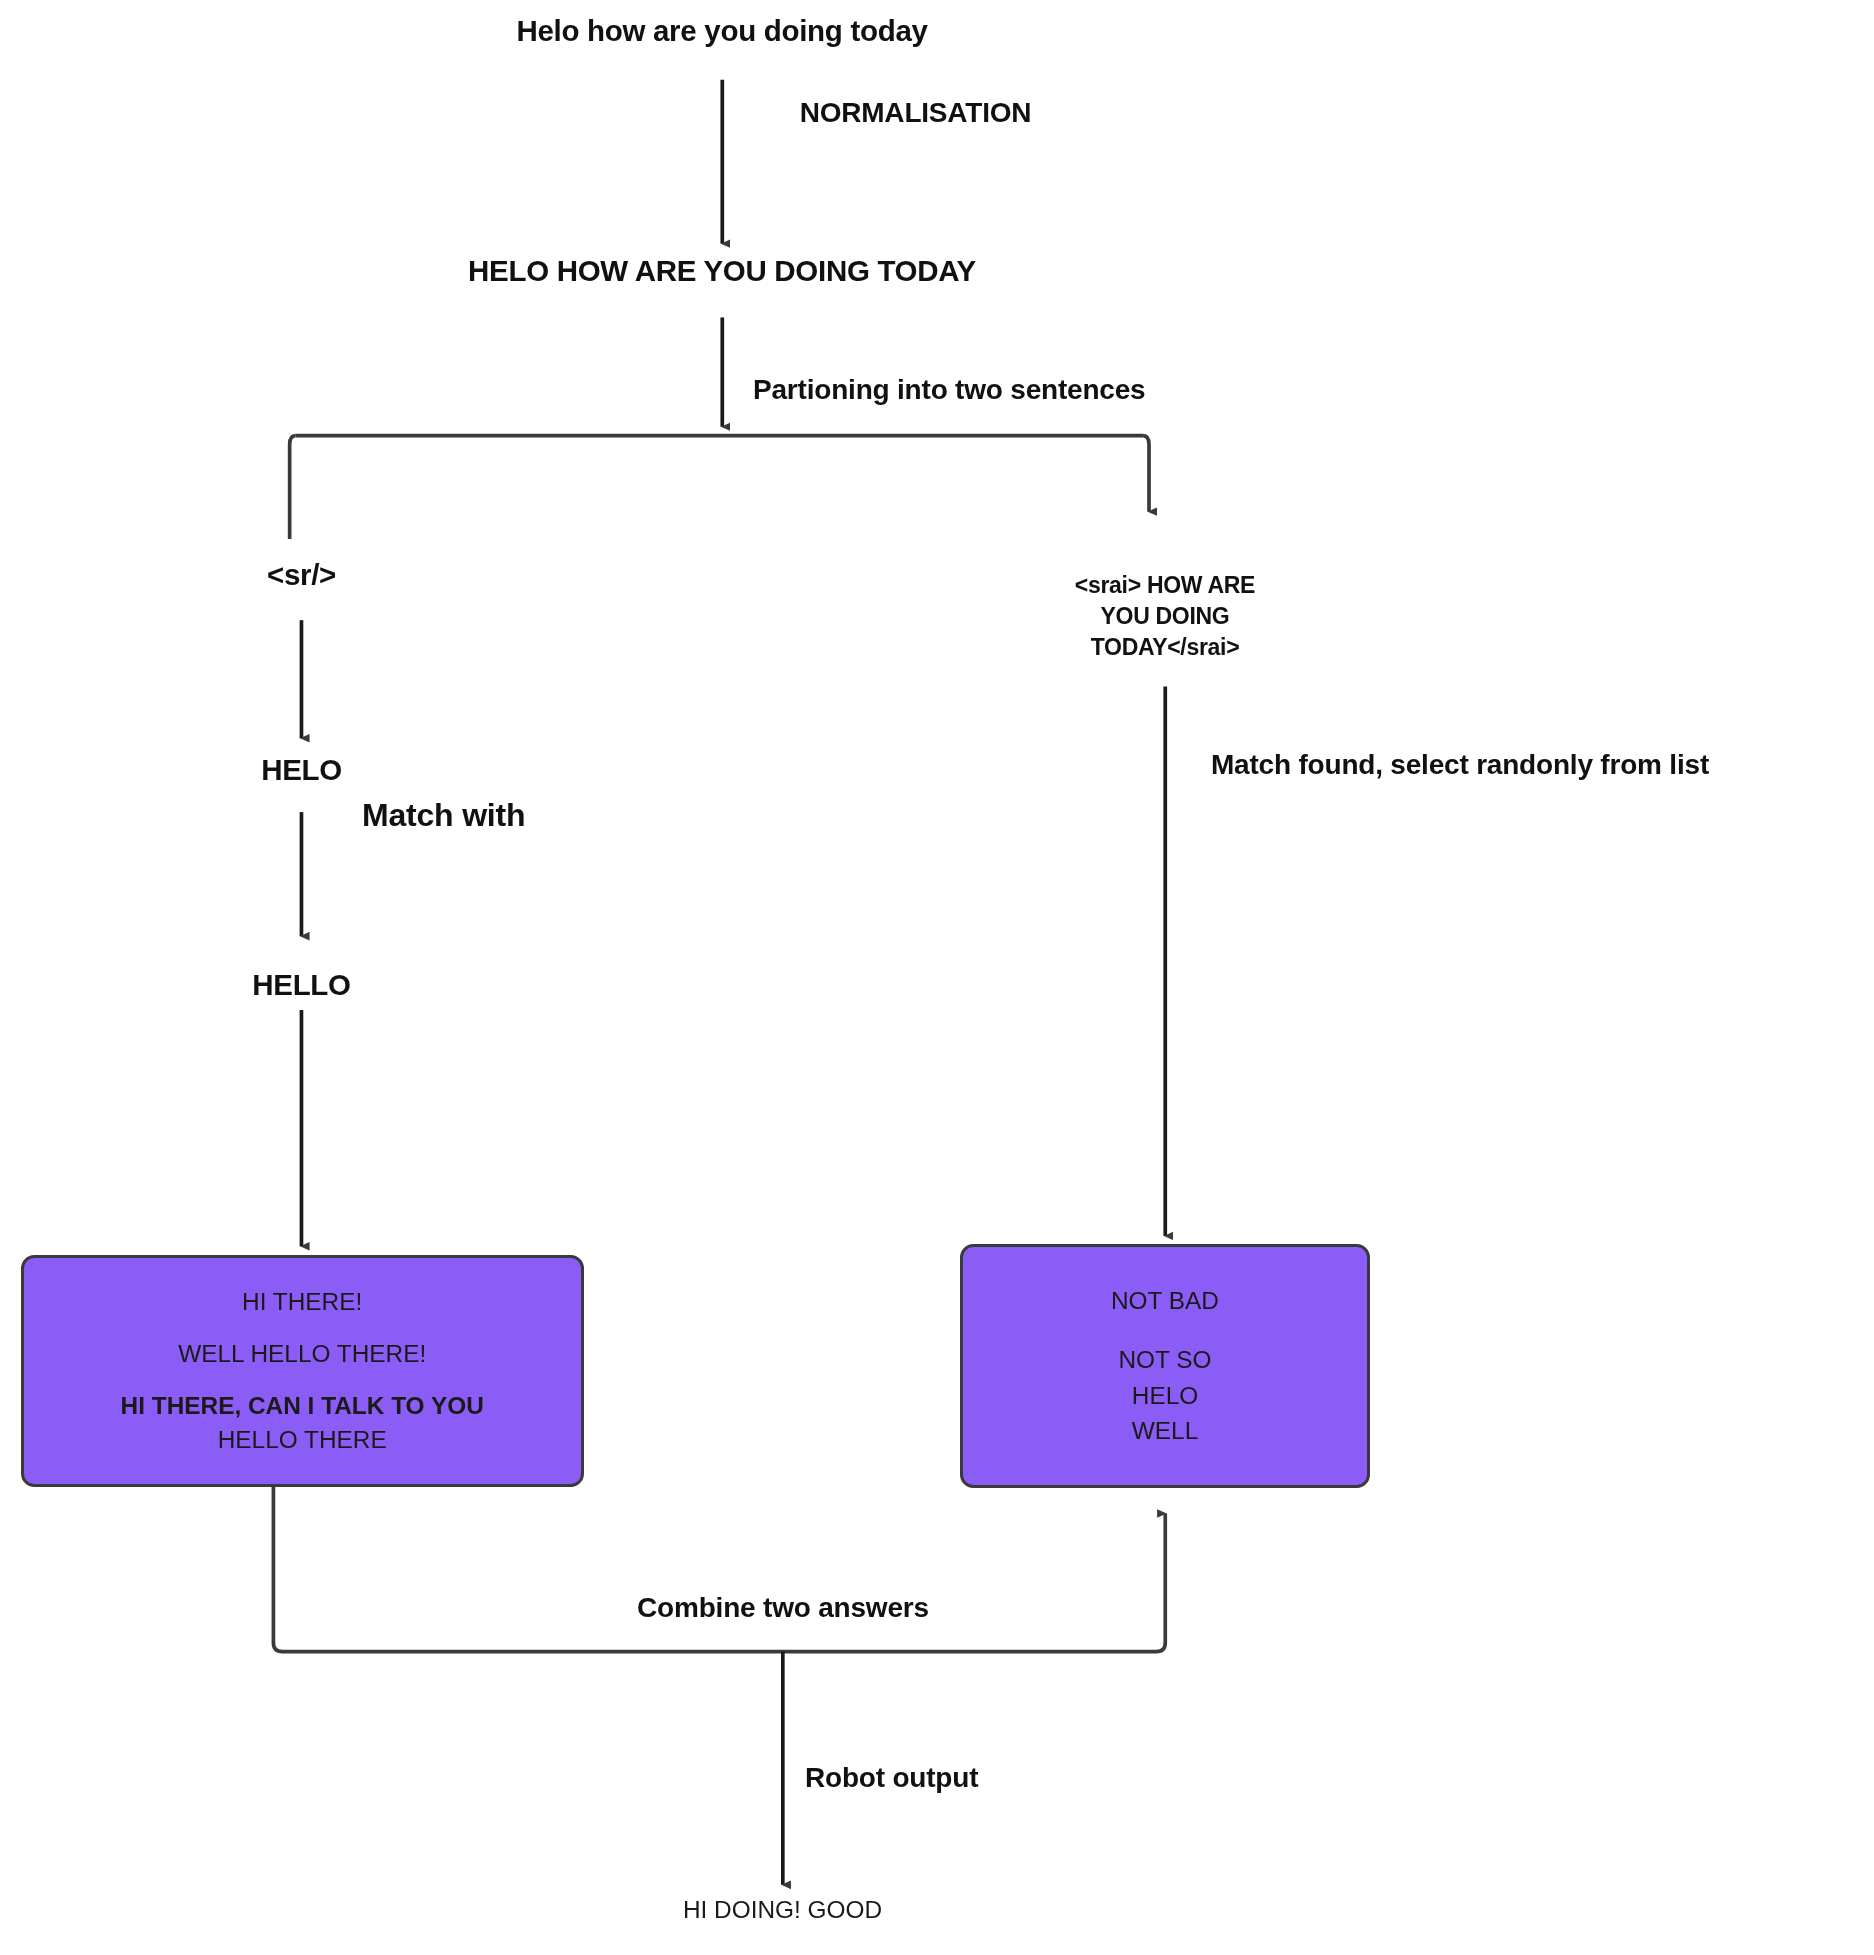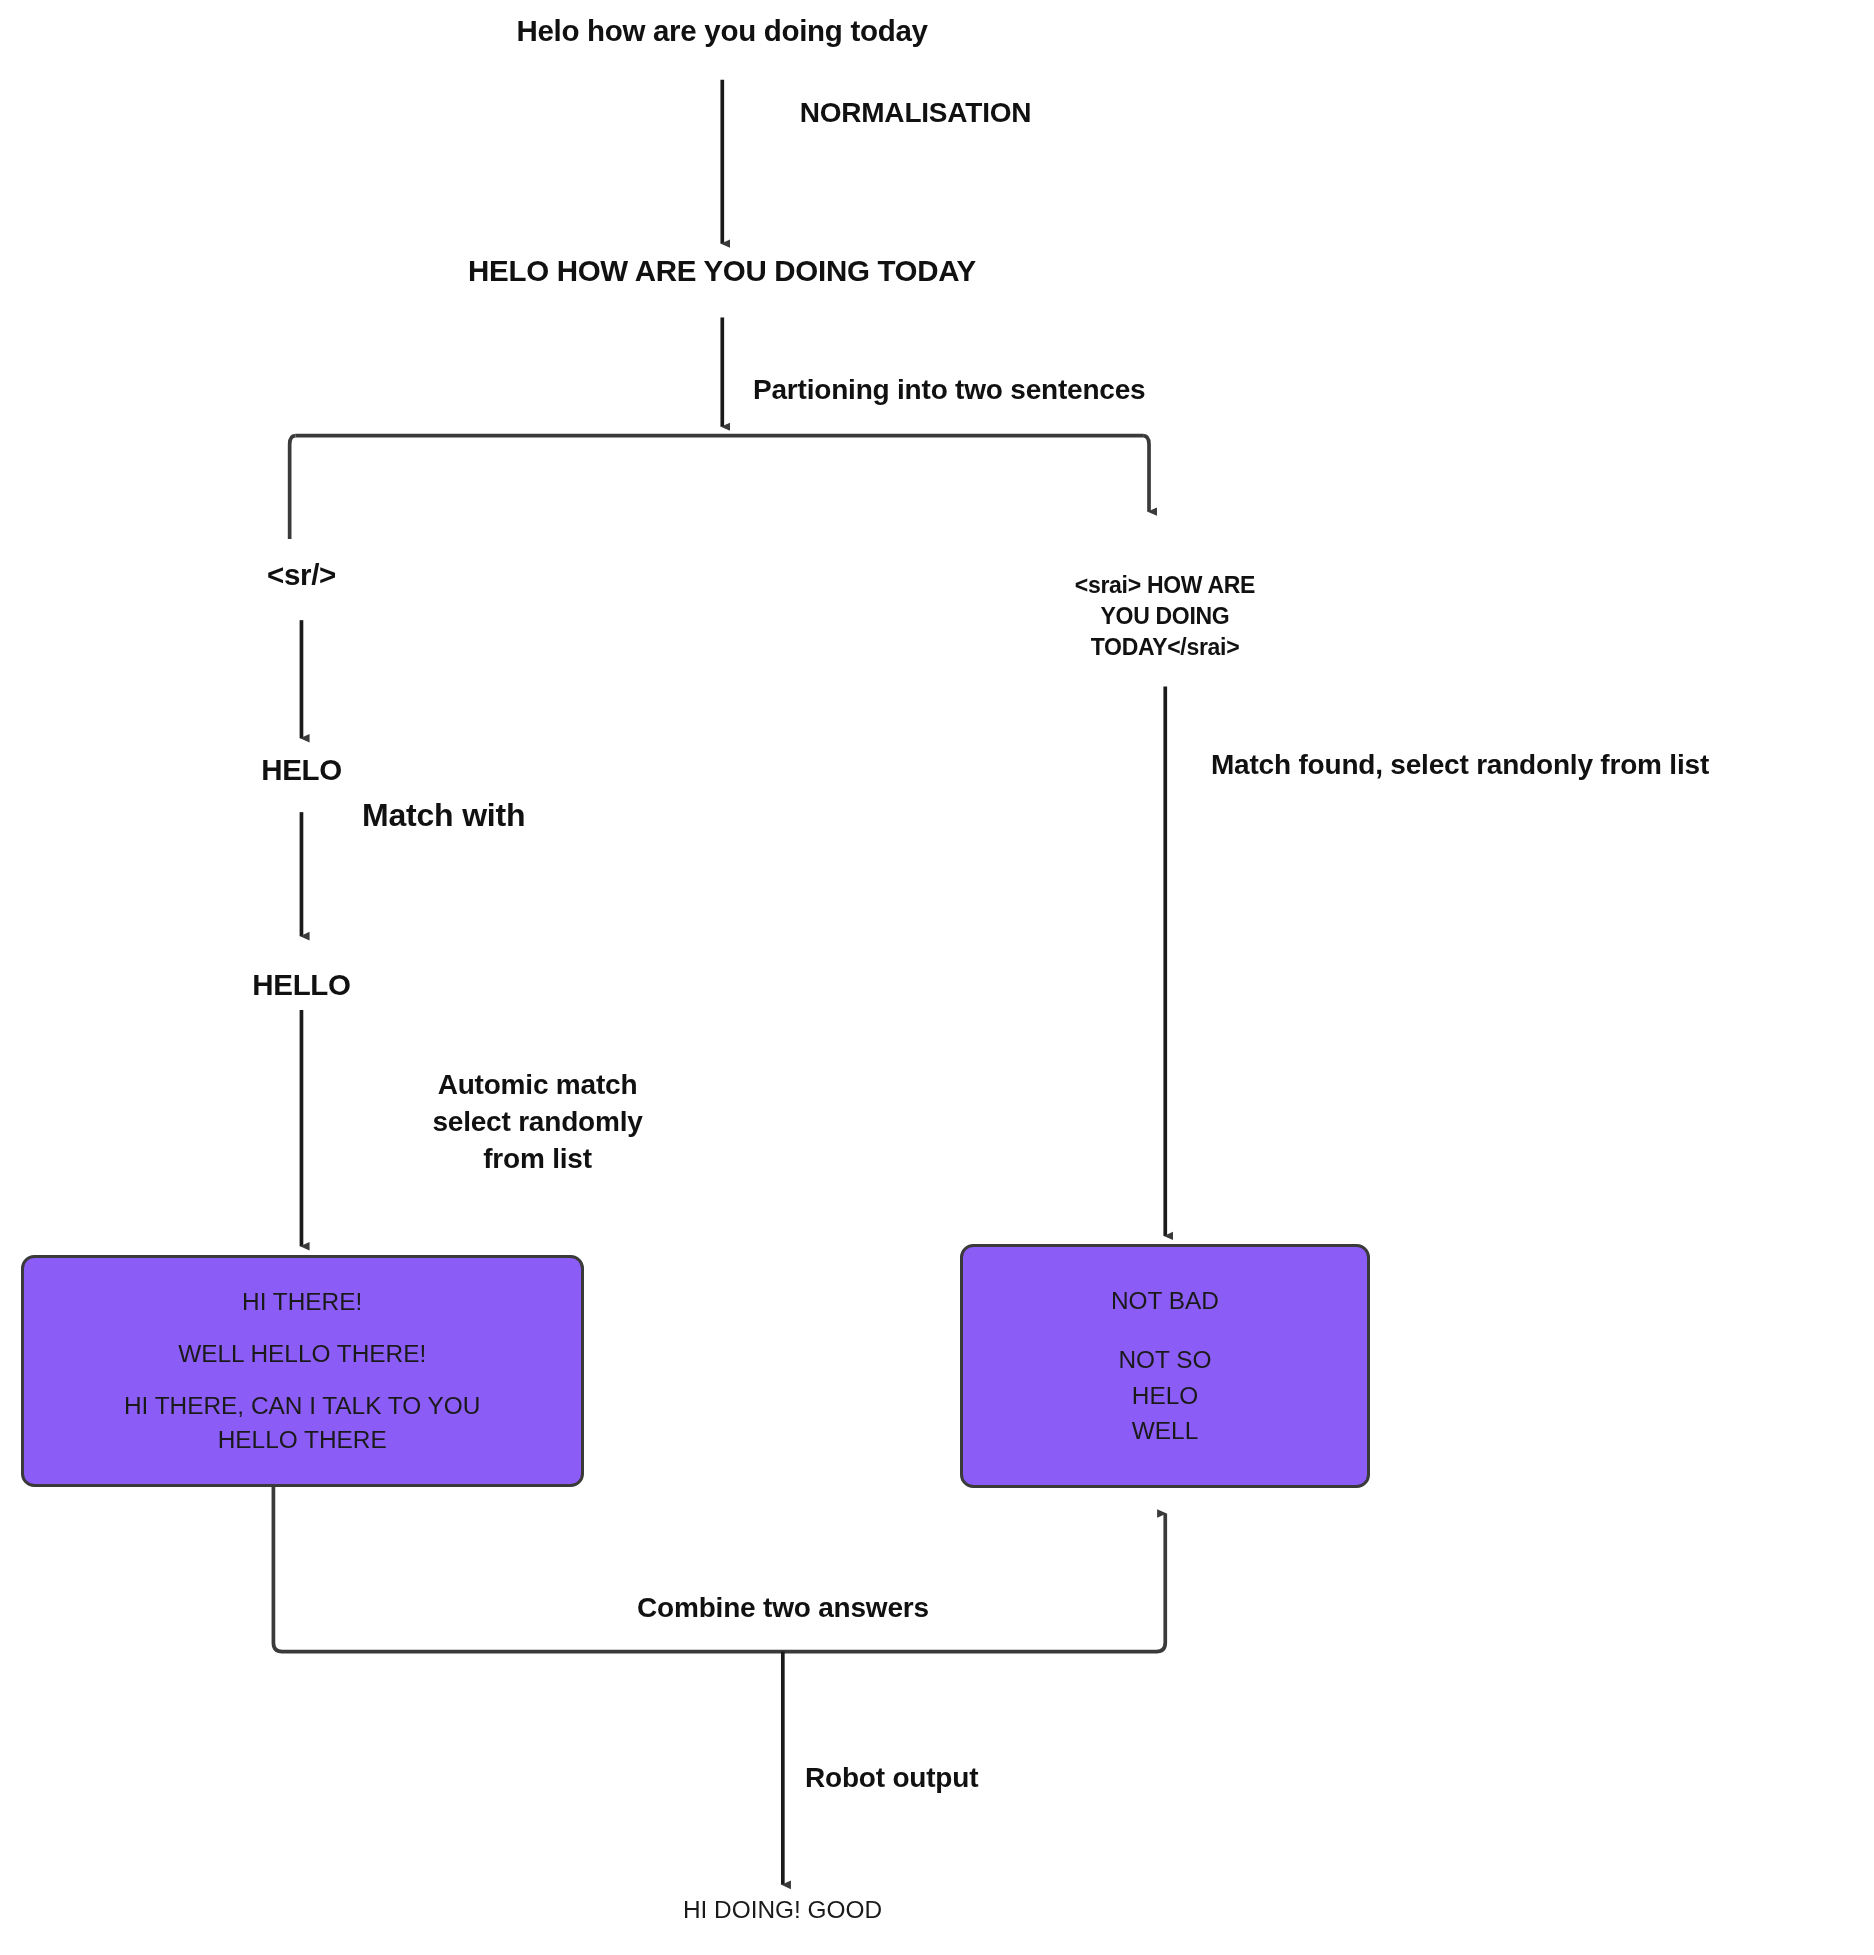--- a/index.html
+++ b/index.html
@@ -124,28 +124,25 @@
 TODAY&lt;/srai&gt;</div>
 
   <div class="label" style="left:1211px; top:748px; width:650px; font-size:28px; text-align:left;">Match found, select randonly from list</div>
 
   <div class="node txt-bold" style="left:117px; top:752px; width:369px; font-size:29.5px;">HELO</div>
 
   <div class="label" style="left:362px; top:796px; width:318px; font-size:32px; text-align:left;">Match with</div>
 
   <div class="node txt-bold" style="left:117px; top:967px; width:369px; font-size:29.5px;">HELLO</div>
 
-  <div class="label" style="left:390px; top:1066px; width:295px; font-size:28px; line-height:1.33;">Automic match
-select randomly
-from list</div>
 
   <div class="box" style="left:20.7px; top:1255px; width:563px; height:232px;">
     <div class="box-line txt-plain" style="font-size:24.4px; margin-bottom:23.6px;">HI THERE!</div>
     <div class="box-line txt-plain" style="font-size:24.4px; margin-bottom:23.6px;">WELL HELLO THERE!</div>
-    <div class="box-line txt-plain" style="font-size:24.4px; margin-bottom:6px;">HI THERE, CAN I TALK TO YOU</div>
+    <div class="box-line txt-plain" style="font-size:24.4px; margin-bottom:6px;font-weight:bold;">HI THERE, CAN I TALK TO YOU</div>
     <div class="box-line txt-plain" style="font-size:24.4px;">HELLO THERE</div>
   </div>
 
   <div class="box" style="left:960px; top:1244px; width:410px; height:244px;">
     <div class="box-line txt-plain" style="font-size:24.4px; margin-bottom:31px;">NOT BAD</div>
     <div class="box-line txt-plain" style="font-size:24.4px; margin-bottom:7.4px;">NOT SO</div>
     <div class="box-line txt-plain" style="font-size:24.4px; margin-bottom:7.4px;">HELO</div>
     <div class="box-line txt-plain" style="font-size:24.4px;">WELL</div>
   </div>
 

